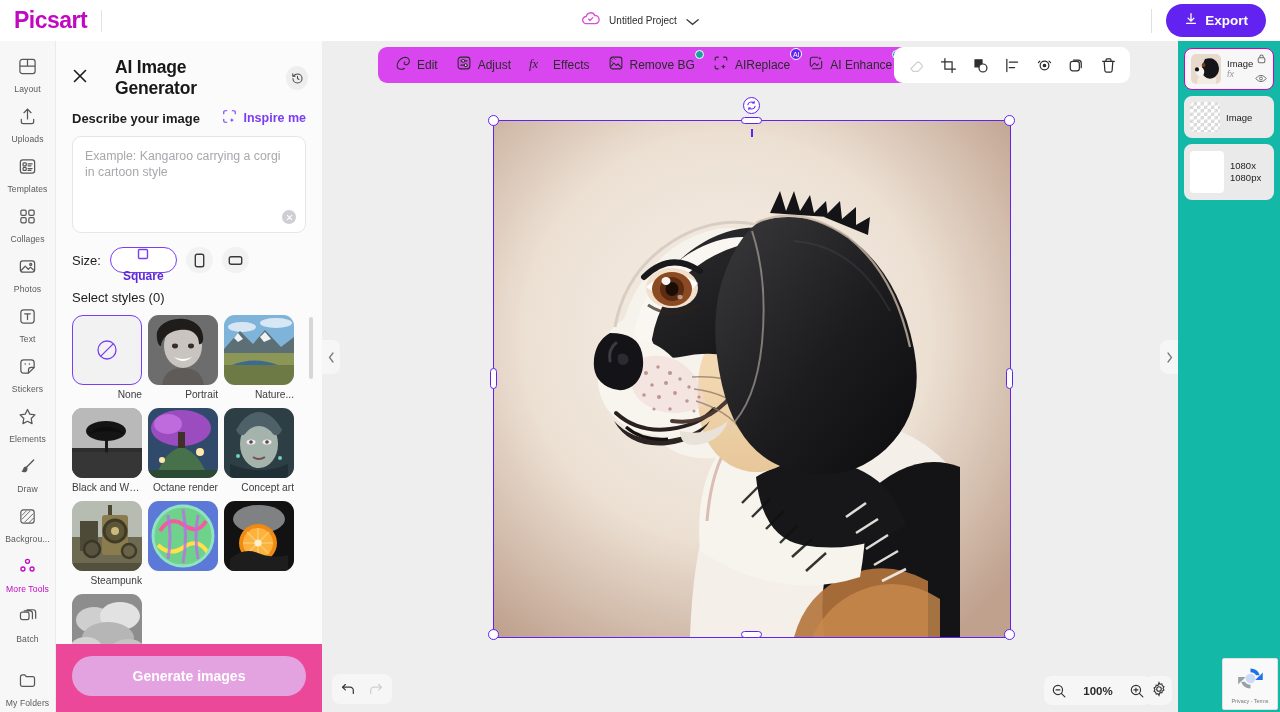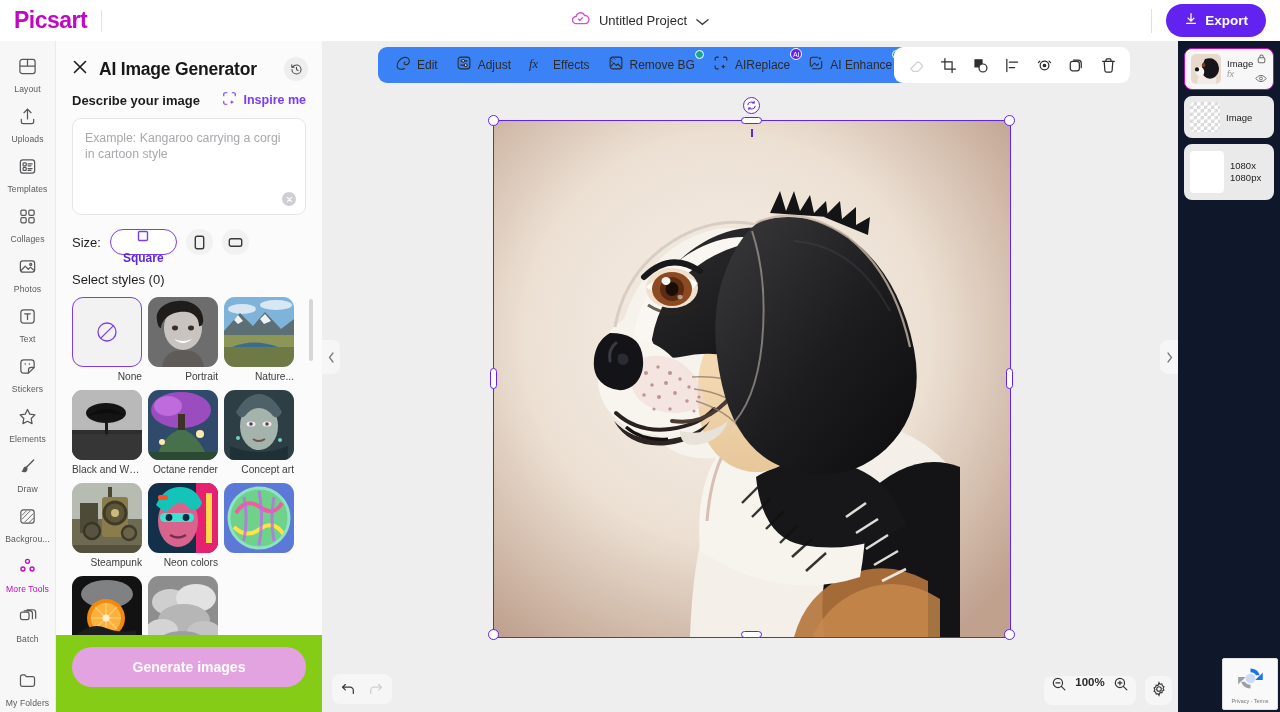--- a/index.html
+++ b/index.html
@@ -24,21 +24,21 @@
   .try-btn {
     display:flex; align-items:center; gap:7px;
     background:#18817e; color:#fff; border:none; border-radius:20px;
     height:32px; padding:0 16px; font-size:13.5px; font-weight:600; cursor:pointer;
     font-family:"Liberation Sans", sans-serif;
   }
   .project-title {
     position:absolute; left:50%; transform:translateX(-50%);
     display:flex; align-items:center; gap:9px; cursor:pointer;
   }
-  .project-title .ptxt { font-size:13px; color:#2b2b2b; }
+  .project-title .ptxt { font-size:10px; color:#2b2b2b; }
   .topbar-right {
     position:absolute; right:14px; display:flex; align-items:center; gap:14px;
   }
   .export-btn {
     display:flex; align-items:center; gap:7px;
     background:#6222ef; color:#fff; border:none; border-radius:20px;
     height:33px; padding:0 18px; font-size:13.5px; font-weight:600; cursor:pointer;
     font-family:"Liberation Sans", sans-serif;
   }
   .vdiv { width:1px; height:24px; background:#e0e0e0; }
@@ -59,21 +59,21 @@
   .rail-item.active .lbl { color:#C209C1; }
   .rail-sep { width:34px; height:1px; background:#e2e2e2; margin:10px 0 4px; }
   .rail-spacer { flex:1; }
 
   
   .panel {
     position:absolute; left:56px; top:41px; width:266px; height:671px;
     background:#fbfbfb; z-index: 20; display:flex; flex-direction:column;
   }
   .panel-head {
-    display:flex; align-items:center; gap:11px; padding:16px 14px 6px 16px;
+    display:flex; align-items:center; gap:27px; padding:16px 14px 6px 16px;
   }
   .panel-title { font-size:17.5px; font-weight:700; color:#181818; letter-spacing:-0.2px; }
   .hist-btn {
     width:24px; height:24px; border-radius:50%; background:#eeeeee;
     display:flex; align-items:center; justify-content:center; cursor:pointer; margin-left:auto;
   }
   .panel-body { flex:1; overflow:hidden; padding:0 16px; position:relative; }
   .row-between { display:flex; align-items:center; justify-content:space-between; }
   .sec-label { font-size:13px; color:#1c1c1c; font-weight:700; }
   .inspire {
@@ -118,37 +118,37 @@
   }
   .style-name {
     font-size:10.2px; color:#3d3d40; text-align:right; margin-top:4px;
     white-space:nowrap; overflow:hidden; text-overflow:ellipsis;
   }
   .styles-scroll {
     position:absolute; right:-7px; top:2px; width:4px; height:62px;
     background:#d6d6d6; border-radius:2px;
   }
   .panel-foot {
-    padding:12px 16px 25px; background:#84cc16;
+    padding:12px 16px 16px; background:#ec4899;
   }
   .gen-btn {
     width:100%; height:40px; border:none; border-radius:20px;
     background:#e3a3e0; color:#fff; font-size:14px; font-weight:600; cursor:pointer;
     font-family:"Liberation Sans", sans-serif;
   }
   .panel-collapse {
     position:absolute; left:322px; top:340px; width:18px; height:34px;
     background:#f6f6f6; border-radius:0 8px 8px 0;
     display:flex; align-items:center; justify-content:center; cursor:pointer; z-index:25;
   }
 
   
   .mtool {
     position:absolute; left:378px; top:47px; height:36px;
-    background:#3b82f6; border-radius:9px; display:flex; align-items:center;
+    background:#d946ef; border-radius:9px; display:flex; align-items:center;
     padding:0 8px; z-index:15;
   }
   .mtool2 {
     position:absolute; left:894px; top:47px; height:36px;
     background:#fff; border-radius:9px; display:flex; align-items:center;
     padding:0 6px; z-index:15;
   }
   .titem {
     display:flex; align-items:center; gap:6px; height:28px; padding:0 9px;
     border-radius:6px; cursor:pointer; position:relative; color:#2b2b2b;
@@ -203,21 +203,21 @@
   }
   .right-collapse {
     position:absolute; left:1160px; top:340px; width:18px; height:34px;
     background:#f6f6f6; border-radius:8px 0 0 8px;
     display:flex; align-items:center; justify-content:center; cursor:pointer; z-index:25;
   }
 
   
   .layers {
     position:absolute; right:0; top:41px; width:102px; height:671px;
-    background:#0f172a; padding:7px 6px; z-index:20;
+    background:#14b8a6; padding:7px 6px; z-index:20;
   }
   .layer {
     display:flex; align-items:center; gap:6px; background:#eaeaea;
     border-radius:8px; padding:5px 6px; margin-bottom:6px; cursor:pointer;
     position:relative; height:42px;
   }
   .layer.sel { background:#f7f7f7; border:1.6px solid #C209C1; }
   .layer-thumb {
     width:30px; height:30px; border-radius:5px; overflow:hidden; flex-shrink:0;
     background:#fff;
@@ -236,22 +236,22 @@
   }
 
   
   .undo-bar {
     position:absolute; left:332px; top:674px; width:60px; height:30px;
     background:#f6f6f6; border-radius:8px; display:flex; align-items:center;
     justify-content:center; gap:2px; z-index:30;
   }
   .zoom-bar {
     position:absolute; left:1044px; top:676px; height:29px;
-    background:#f6f6f6; border-radius:8px; display:flex; 
-    padding:0 7px; gap:8px; z-index:30;
+    background:#f6f6f6; border-radius:8px; display:flex; align-items:center;
+    padding:0 7px; gap:16px; z-index:30;
   }
   .zoom-val { font-size:11.5px; color:#2a2a2a; font-weight:600; min-width:30px; text-align:center; }
   .settings-btn {
     position:absolute; left:1145px; top:676px; width:27px; height:29px;
     background:#f6f6f6; border-radius:8px; display:flex; align-items:center;
     justify-content:center; cursor:pointer; z-index:30;
   }
   .recaptcha {
     position:absolute; right:2px; bottom:2px; width:56px; height:52px;
     background:#f9f9f9; border:1px solid #e0e0e0; border-radius:2px;
@@ -595,37 +595,20 @@
               <circle cx="43" cy="30" r="4" fill="#c9bb7e"></circle>
               <circle cx="20" cy="48" r="8" fill="#575340" stroke="#393627" stroke-width="2.5"></circle>
               <circle cx="57" cy="50" r="7" fill="#6b6347" stroke="#3f3b29" stroke-width="2.5"></circle>
               <rect y="62" width="70" height="8" fill="#53503d"></rect>
               <path d="M36 4h4v10h-4z" fill="#4a4734"></path>
             </svg>
           </div>
           <div class="style-name">Steampunk</div>
         </div>
 
-        <div class="style-cell">
-          <div class="style-thumb">
-            <svg width="70" height="70" viewBox="0 0 70 70">
-              <rect width="70" height="70" fill="#12304a"></rect>
-              <rect x="48" width="22" height="70" fill="#e6216f"></rect>
-              <rect x="58" y="10" width="6" height="50" fill="#ffd84a"></rect>
-              <ellipse cx="30" cy="38" rx="20" ry="26" fill="#d8648e"></ellipse>
-              <path d="M8 22q8-18 24-18t22 16q-4 10-12 6-6-8-12-6-8 4-12 10z" fill="#15c4b8"></path>
-              <rect x="12" y="30" width="34" height="9" rx="4.5" fill="#2ef0d8" opacity=".9"></rect>
-              <circle cx="21" cy="34.5" r="3.4" fill="#0d2b3f"></circle>
-                <circle cx="38" cy="34.5" r="3.4" fill="#0d2b3f"></circle>
-              <rect x="10" y="12" width="10" height="5" rx="2" fill="#ff4d2e"></rect>
-              <path d="M22 52q8 5 16 0" stroke="#7b2c4e" stroke-width="2.4" fill="none"></path>
-            </svg>
-          </div>
-          <div class="style-name">Neon colors</div>
-        </div>
 
         <div class="style-cell">
           <div class="style-thumb">
             <svg width="70" height="70" viewBox="0 0 70 70">
               <rect width="70" height="70" fill="#5d79d8"></rect>
               <circle cx="35" cy="35" r="30" fill="#6fd28a"></circle>
               <path d="M12 30q10-16 24-6t22-4" stroke="#f25ca0" stroke-width="4" fill="none"></path>
               <path d="M10 44q12 12 26 2t24 6" stroke="#ffe14a" stroke-width="4" fill="none"></path>
               <path d="M20 14q4 22 0 44M35 8q5 28 0 54M50 14q-4 22 0 44" stroke="#b96ee8" stroke-width="3" fill="none" opacity=".8"></path>
               <circle cx="35" cy="35" r="30" fill="none" stroke="#8fe3c2" stroke-width="3"></circle>

